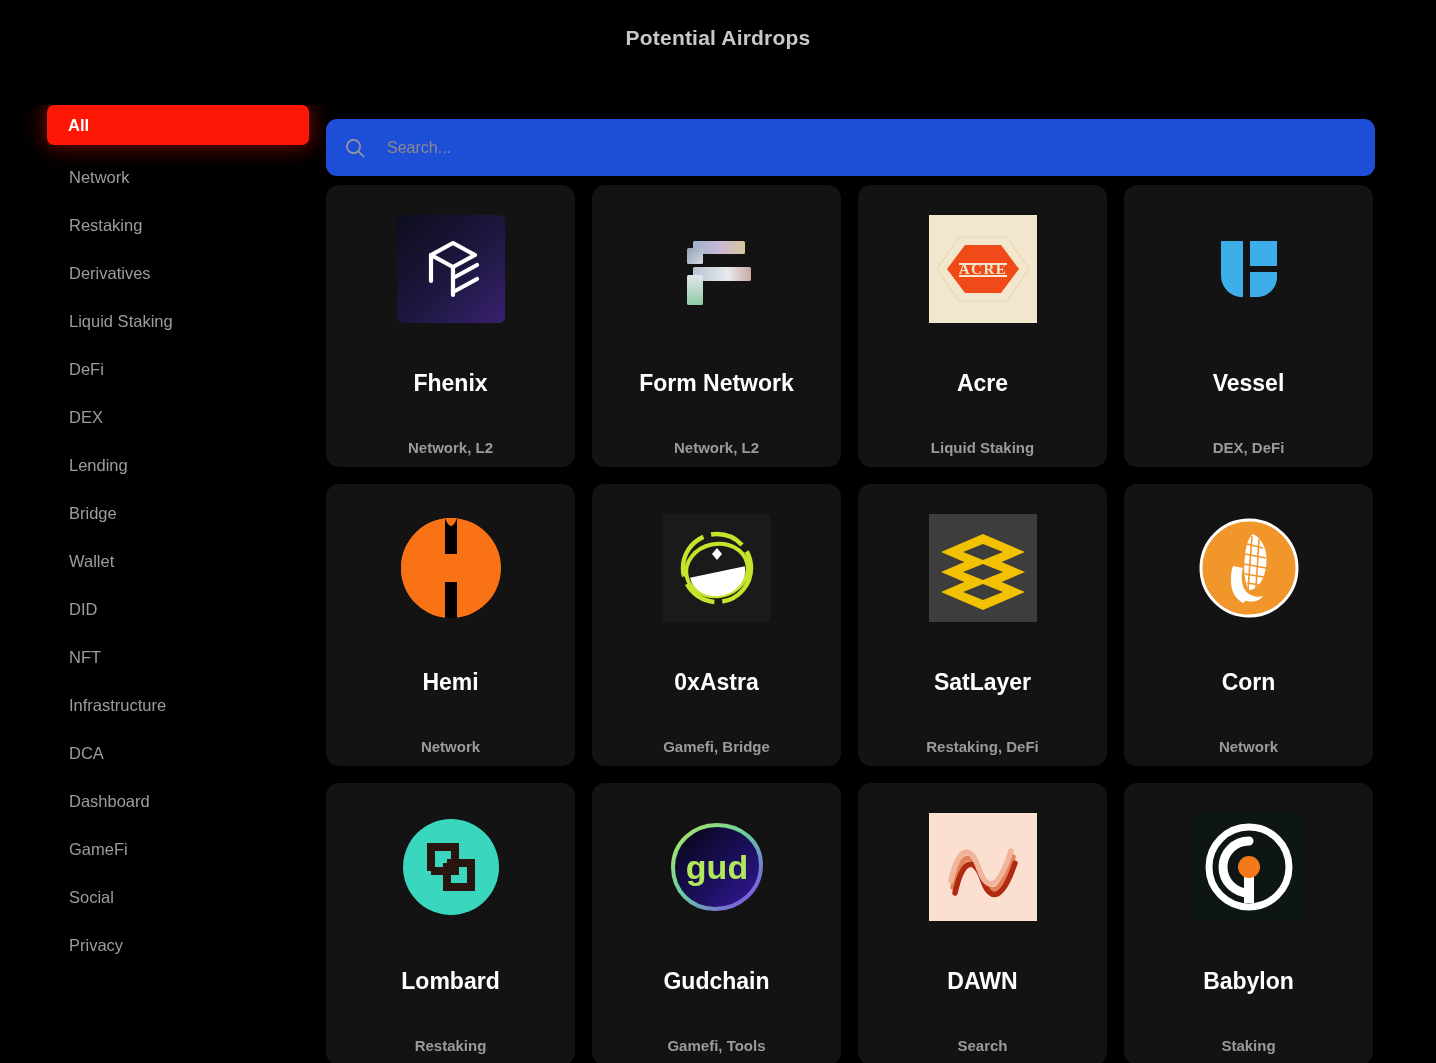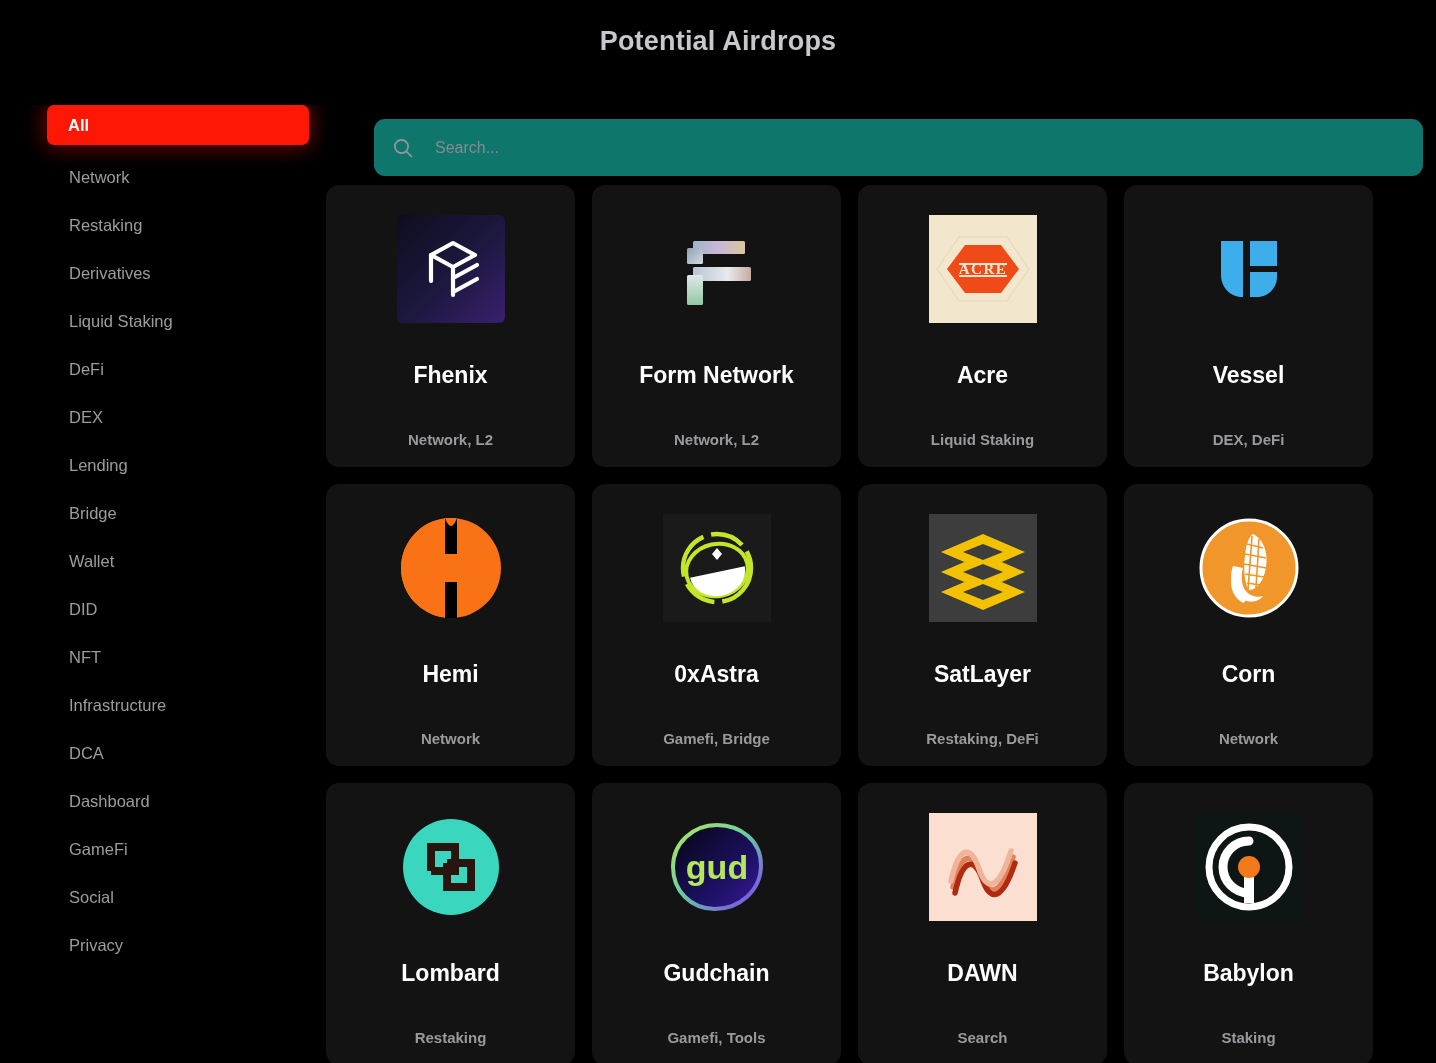--- a/index.html
+++ b/index.html
@@ -19,21 +19,21 @@
     background: #000000;
   }
 
   
   #page-title {
     position: absolute;
     top: 26px;
     left: 0;
     width: 1436px;
     text-align: center;
-    font-size: 27px;
+    font-size: 21px;
     font-weight: bold;
     color: #c8c8cc;
     letter-spacing: 0.2px;
   }
 
   
   #sidebar {
     position: absolute;
     left: 0;
     top: 105px;
@@ -74,27 +74,26 @@
     width: 1110px;
     height: 958px;
   }
 
   #search-bar {
     position: absolute;
     left: 0;
     top: 14px;
     width: 1049px;
     height: 57px;
-    background: #0f766e;
+    background: #1d4ed8;
     border-radius: 11px;
     display: flex;
     align-items: center;
     padding-left: 18px;
     cursor: text;
-    margin-left: 48px;
   }
 
   #search-icon { width: 22px; height: 22px; flex: none; }
   #search-icon svg { display: block; }
 
   #search-input {
     flex: 1;
     height: 100%;
     background: transparent;
     border: none;
@@ -135,21 +134,21 @@
     height: 108px;
     display: flex;
     align-items: center;
     justify-content: center;
     flex: none;
     overflow: hidden;
   }
   .logo-box svg { display: block; }
 
   .card-name {
-    margin-top: 14px;
+    margin-top: 22px;
     font-size: 23px;
     font-weight: bold;
     color: #ffffff;
     text-align: center;
     line-height: 1.1;
   }
 
   .card-tags {
     margin-top: 17px;
     font-size: 15px;

